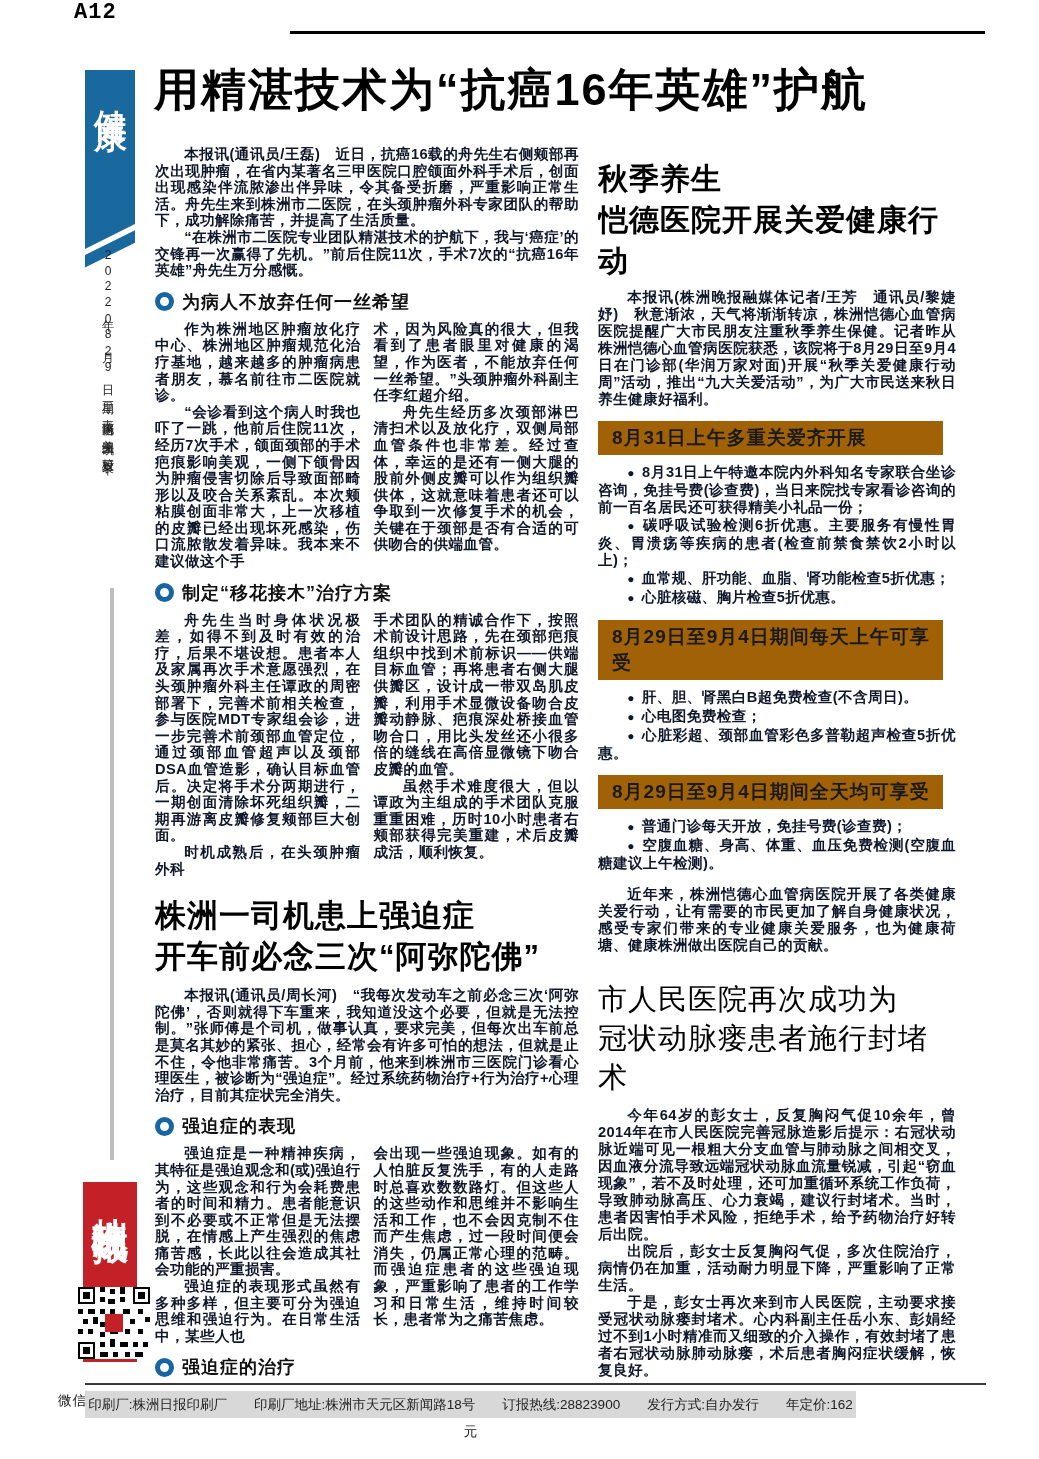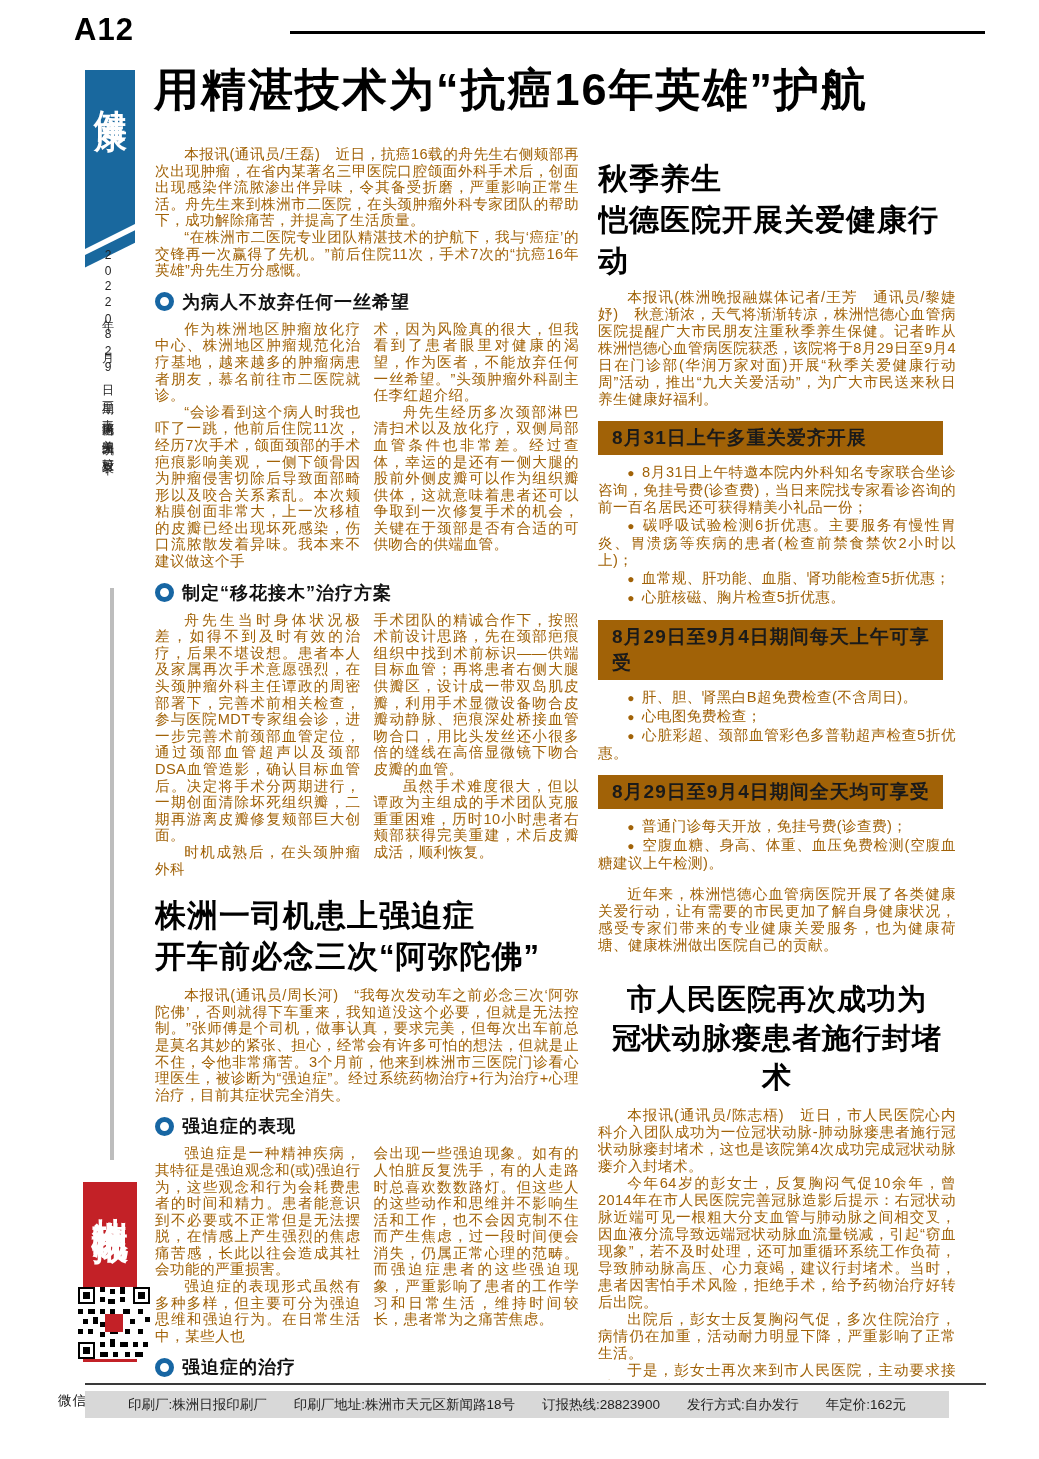--- a/index.html
+++ b/index.html
@@ -3,53 +3,53 @@
 <meta charset="utf-8">
 <style>
   html,body{margin:0;padding:0;}
   body{
     width:1039px;height:1459px;position:relative;background:#ffffff;
     font-family:"Liberation Sans","DejaVu Sans",sans-serif;color:#141414;
     overflow:hidden;
   }
   .abs{position:absolute;}
   
-  .page-no{left:74px;top:12px;font-size:31px;font-weight:bold;letter-spacing:1px;color:#000;}
+  .page-no{left:74px;top:0;font-size:22px;font-weight:bold;letter-spacing:1px;color:#000;font-family:Liberation Mono, monospace;}
   .banner-wrap{left:85px;top:70px;width:50px;height:208px;}
   .banner-main{position:absolute;inset:0;background:#19689e;clip-path:polygon(0 0,100% 0,100% 74%,0 86%);}
   .banner-tail{position:absolute;inset:0;background:#19689e;clip-path:polygon(0 89%,100% 77%,100% 83%,0 95%);}
   .banner-label{position:absolute;top:14px;left:50%;transform:translateX(-50%);
     writing-mode:vertical-rl;text-orientation:upright;color:#fff;font-weight:bold;
     font-size:33px;letter-spacing:7px;}
   .vert-meta{left:99px;top:248px;height:340px;writing-mode:vertical-rl;text-orientation:upright;
     font-size:12px;letter-spacing:1.5px;color:#222;}
   .vert-meta span{display:inline-block;}
   .vrule{left:110px;top:588px;width:4px;height:572px;background:#bdbdbd;}
   .brand-box{left:83px;top:1182px;width:54px;height:180px;background:#c32127;
     display:flex;align-items:flex-start;justify-content:center;padding-top:6px;box-sizing:border-box;}
   .brand-box span{writing-mode:vertical-rl;text-orientation:upright;color:#fff;font-weight:bold;
     font-size:36px;line-height:1;letter-spacing:4px;font-family:"Liberation Serif","DejaVu Serif",serif;}
   .qr{left:78px;top:1287px;width:72px;height:72px;}
   .wechat{left:58px;top:1392px;width:112px;font-size:13.5px;color:#111;letter-spacing:1px;}
   
   .top-rule{left:290px;top:31px;width:695px;height:3px;background:#000;}
   .bottom-rule{left:85px;top:1383px;width:901px;height:2px;background:#3a3a3a;}
-  .footer-bar{left:85px;top:1391px;width:864px;height:27px;background:#d8d8d8;
+  .footer-bar{left:85px;top:1391px;width:771px;height:27px;background:#d8d8d8;
     text-align:center;line-height:27px;font-size:13.5px;color:#222;}
   
   .main-headline{left:154px;top:60px;font-size:45px;font-weight:bold;letter-spacing:2px;
     color:#000;white-space:nowrap;}
   .h2line{font-size:31px;font-weight:bold;line-height:41px;color:#000;letter-spacing:1px;}
   .h3line{font-size:30px;font-weight:bold;line-height:41px;color:#000;letter-spacing:1px;}
-  .h4line{font-size:29px;font-weight:bold;line-height:39px;color:#000;letter-spacing:1px;text-align:center;}
+  .h4line{font-size:29px;font-weight:normal;line-height:39px;color:#000;letter-spacing:1px;}
   
   .left-block{left:155px;top:146px;width:424px;height:1234px;overflow:hidden;}
   .right-block{left:598px;top:156px;width:358px;height:1224px;overflow:hidden;}
   p{margin:0;}
-  .body{font-size:14.6px;line-height:16.6px;text-align:justify;letter-spacing:0.4px;color:#a16207;}
+  .body{font-size:14.6px;line-height:16.6px;text-align:justify;letter-spacing:0.4px;color:#0f172a;font-weight:bold;}
   .right-block .body{line-height:17px;}
   .indent{text-indent:2em;}
   .sec-head{display:flex;align-items:center;margin:11px 0 7px;}
   .donut{display:inline-block;width:9px;height:9px;border:5px solid #1766a3;border-radius:50%;
     margin-right:8px;flex:0 0 auto;}
   .sec-title{font-size:18px;font-weight:bold;color:#111;letter-spacing:1px;}
   .two-col{display:grid;grid-template-columns:1fr 1fr;column-gap:13px;margin-bottom:6px;}
   .ocd-head{margin:18px 0 10px;}
   .bar{background:#a16207;margin:13px 13px 9px 0;padding:4px 6px 4px 14px;
     font-size:19px;font-weight:bold;color:#1a1a1a;letter-spacing:1px;}
@@ -216,21 +216,20 @@
   <div class="bar">8月29日至9月4日期间全天均可享受</div>
   <p class="body indent bullet-item"><span class="bullet-glyph">●</span><span>普通门诊每天开放，免挂号费(诊查费)；</span></p>
   <p class="body indent bullet-item"><span class="bullet-glyph">●</span><span>空腹血糖、身高、体重、血压免费检测(空腹血糖建议上午检测)。</span></p>
 
   <p class="body indent" style="margin-top:14px;">近年来，株洲恺德心血管病医院开展了各类健康关爱行动，让有需要的市民更加了解自身健康状况，感受专家们带来的专业健康关爱服务，也为健康荷塘、健康株洲做出医院自己的贡献。</p>
 
   <div class="fistula-head">
     <div class="h4line">市人民医院再次成功为</div>
     <div class="h4line">冠状动脉瘘患者施行封堵术</div>
   </div>
-  <p class="body indent">本报讯(通讯员/陈志梧)　近日，市人民医院心内科介入团队成功为一位冠状动脉-肺动脉瘘患者施行冠状动脉瘘封堵术，这也是该院第4次成功完成冠状动脉瘘介入封堵术。</p>
   <p class="body indent">今年64岁的彭女士，反复胸闷气促10余年，曾2014年在市人民医院完善冠脉造影后提示：右冠状动脉近端可见一根粗大分支血管与肺动脉之间相交叉，因血液分流导致远端冠状动脉血流量锐减，引起“窃血现象”，若不及时处理，还可加重循环系统工作负荷，导致肺动脉高压、心力衰竭，建议行封堵术。当时，患者因害怕手术风险，拒绝手术，给予药物治疗好转后出院。</p>
   <p class="body indent">出院后，彭女士反复胸闷气促，多次住院治疗，病情仍在加重，活动耐力明显下降，严重影响了正常生活。</p>
   <p class="body indent">于是，彭女士再次来到市人民医院，主动要求接受冠状动脉瘘封堵术。心内科副主任岳小东、彭娟经过不到1小时精准而又细致的介入操作，有效封堵了患者右冠状动脉肺动脉瘘，术后患者胸闷症状缓解，恢复良好。</p>
 
 </div>
 
 <div class="abs bottom-rule"></div>
 <div class="abs footer-bar">印刷厂:株洲日报印刷厂　　印刷厂地址:株洲市天元区新闻路18号　　订报热线:28823900　　发行方式:自办发行　　年定价:162元</div>
 
 </body></html>

